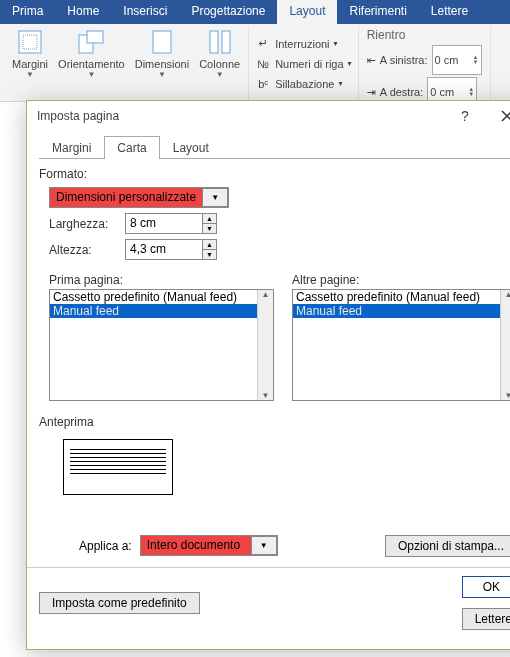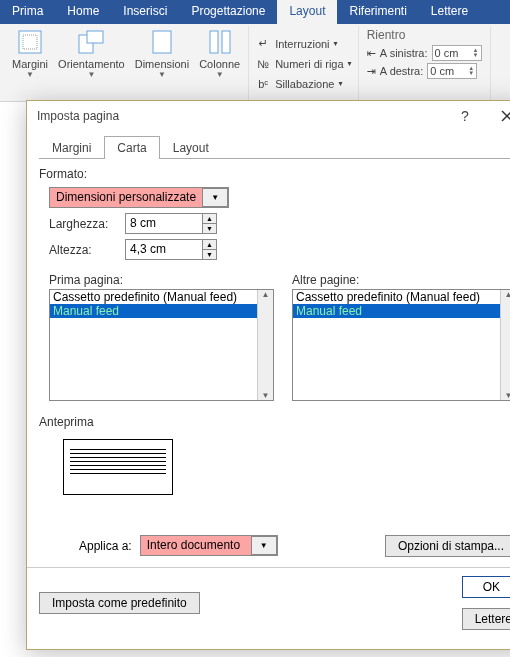--- a/index.html
+++ b/index.html
@@ -17,56 +17,56 @@
   .ribbon-group .big-btns { display: flex; gap: 2px; }
   .big-btn { display: flex; flex-direction: column; align-items: center; justify-content: flex-start; width: auto; padding: 2px 4px; cursor: pointer; }
   .big-btn .ico { width: 32px; height: 28px; display:flex; align-items:center; justify-content:center; }
   .big-btn .lbl { font-size: 11px; color: #444; text-align: center; line-height: 12px; margin-top: 2px; }
   .big-btn .arrow { font-size: 8px; color: #666; }
   .small-row { display: flex; align-items: center; gap: 4px; font-size: 11px; color: #444; padding: 1px 2px; cursor: pointer; white-space: nowrap; }
   .small-row .ico { width: 16px; height: 16px; display:flex; align-items:center; justify-content:center; }
   .group-rientro { flex-direction: column; gap:0; }
   .group-rientro .title { font-size: 12px; color: #666; padding: 2px 4px; }
   .rientro-row { display:flex; align-items:center; gap:4px; padding:1px 4px; font-size:11px; color:#444;}
-  .rientro-row .spin { width: 50px; height: 16px; border:1px solid #aaa; background:#fff; display:flex; align-items:center; justify-content:space-between; padding:0 2px; }
+  .rientro-row .spin { width: 50px; height: 30px; border:1px solid #aaa; background:#fff; display:flex; align-items:center; justify-content:space-between; padding:0 2px; }
   .rientro-row .spin .ar { display:flex; flex-direction:column; font-size:6px; line-height:5px; color:#666; }
 
   
   .dialog { position: absolute; left: 26px; top: 100px; width: 504px; height: 550px; background: #fff; border: 1px solid #b3a76a; box-shadow: 0 4px 24px rgba(0,0,0,.25); }
   .dlg-title { display:flex; align-items:center; justify-content:space-between; height: 30px; padding: 0 8px 0 10px; font-size: 12px; color:#444;}
   .dlg-title .right { display:flex; gap:14px; align-items:center; }
   .dlg-title .ico-btn { width: 28px; height: 22px; display:flex; align-items:center; justify-content:center; cursor:pointer; font-size:14px; color:#444;}
   .dlg-body { padding: 0 12px 8px 12px; }
 
   
   .dlg-tabs { display:flex; border-bottom:1px solid #aaa; margin: 4px 0 8px 0; }
   .dlg-tab { padding: 4px 12px; font-size: 12px; color:#444; border:1px solid transparent; border-bottom:none; position:relative; top:1px; cursor:pointer;}
   .dlg-tab.active { border-color:#aaa; background:#fff; }
 
   .section-lbl { font-size: 12px; color:#333; margin: 4px 0 6px 0; }
   .indent { padding-left: 10px; }
 
-  .combo { display:inline-flex; border:1px solid #888; background:#fca5a5; height:21px; }
+  .combo { display:inline-flex; border:1px solid #888; background:#ef4444; height:21px; }
   .combo .txt { padding: 2px 6px; font-size:12px; min-width: 140px; }
   .combo .btn { width:18px; border-left:1px solid #888; display:flex; align-items:center; justify-content:center; font-size:8px; cursor:pointer; background:#efefef;}
 
   .form-row { display:flex; align-items:center; gap: 10px; margin: 5px 0; }
   .form-row label { font-size:12px; color:#333; width: 66px; }
   .spinbox { display:inline-flex; border:1px solid #888; background:#fff; height:21px; width: 92px; }
   .spinbox .val { flex:1; padding:2px 4px; font-size:12px; }
   .spinbox .arrs { width:14px; border-left:1px solid #888; display:flex; flex-direction:column; }
   .spinbox .arrs div { flex:1; display:flex; align-items:center; justify-content:center; font-size:7px; background:#efefef; cursor:pointer; }
   .spinbox .arrs div:first-child { border-bottom:1px solid #888; }
 
   .two-col { display:flex; gap: 18px; margin-top: 13px; }
   .col { flex:1; }
   .col .hdr { font-size:12px; color:#333; margin-bottom:2px; }
   .listbox { border:1px solid #888; height: 112px; background:#fff; position:relative; font-size:12px; overflow:hidden;}
   .listbox .item { padding: 0 3px; white-space:nowrap; overflow:hidden; text-overflow:ellipsis; line-height:14px;}
-  .listbox .item.sel { background:#0a63c7; color:#86efac; }
+  .listbox .item.sel { background:#0a63c7; color:#e5e5e5; }
   .listbox .scroll { position:absolute; right:0; top:0; bottom:0; width:16px; background:#efefef; border-left:1px solid #ccc; display:flex; flex-direction:column; justify-content:space-between; align-items:center; font-size:8px; color:#666;}
 
   .preview-box { width: 110px; height: 56px; border:1px solid #000; margin: 10px 0 0 24px; background:#fff; padding:6px 6px;}
   .preview-box .ln { height:1px; background:#000; margin:3px 0;}
 
   .bottom-row { display:flex; align-items:flex-start; justify-content:space-between; margin-top: 40px; margin-left: 40px; }
   .bottom-row .left { display:flex; align-items:center; gap:8px; }
   .btn { border:1px solid #888; background:#e9e9e9; padding: 3px 12px; font-size:12px; cursor:pointer; }
   .btn.primary { border:1px solid #1a4e9a; background:#fff; color:#000; padding:3px 20px;}
   .dlg-footer { border-top:1px solid #ccc; margin: 10px -12px 0 -12px; padding: 8px 4px 0 12px; display:flex; justify-content:space-between; align-items:center;}

